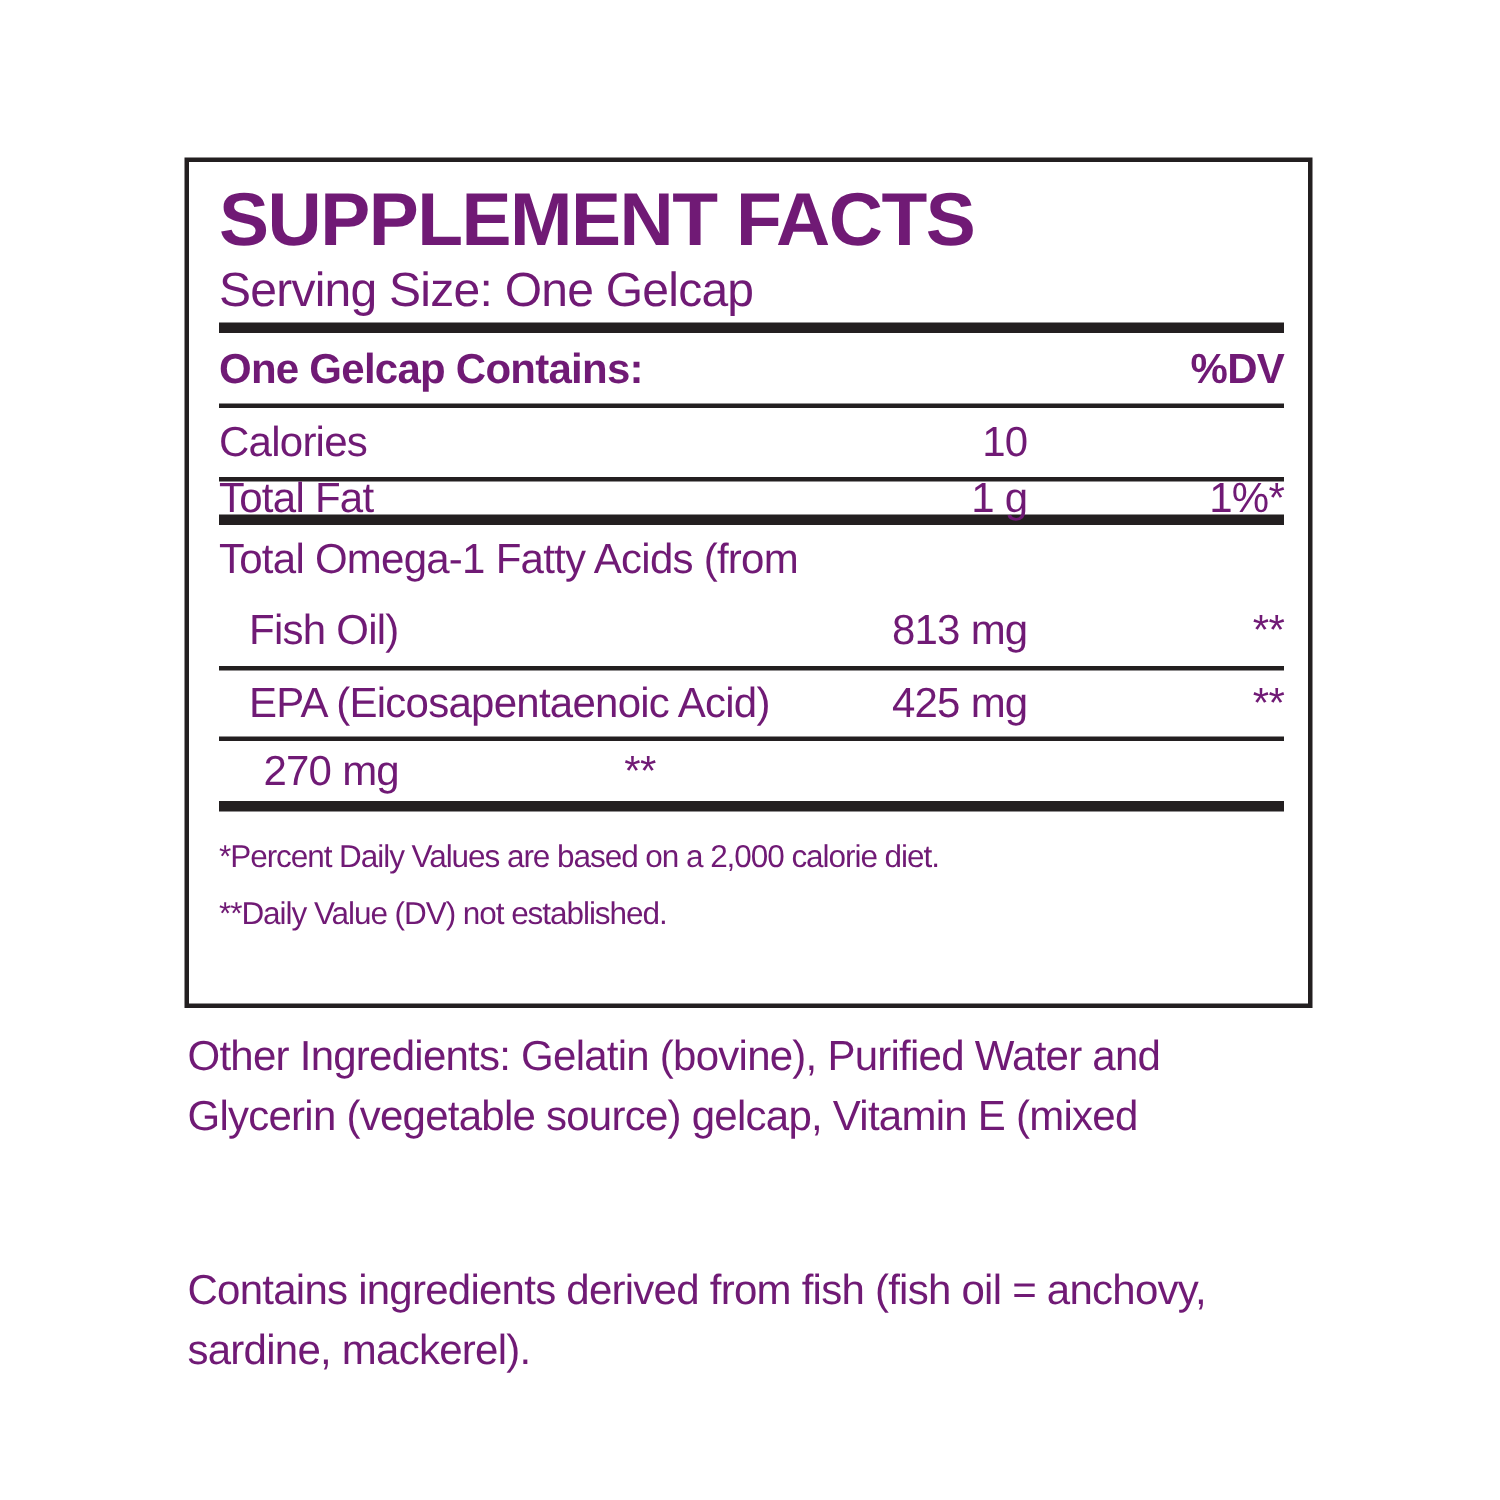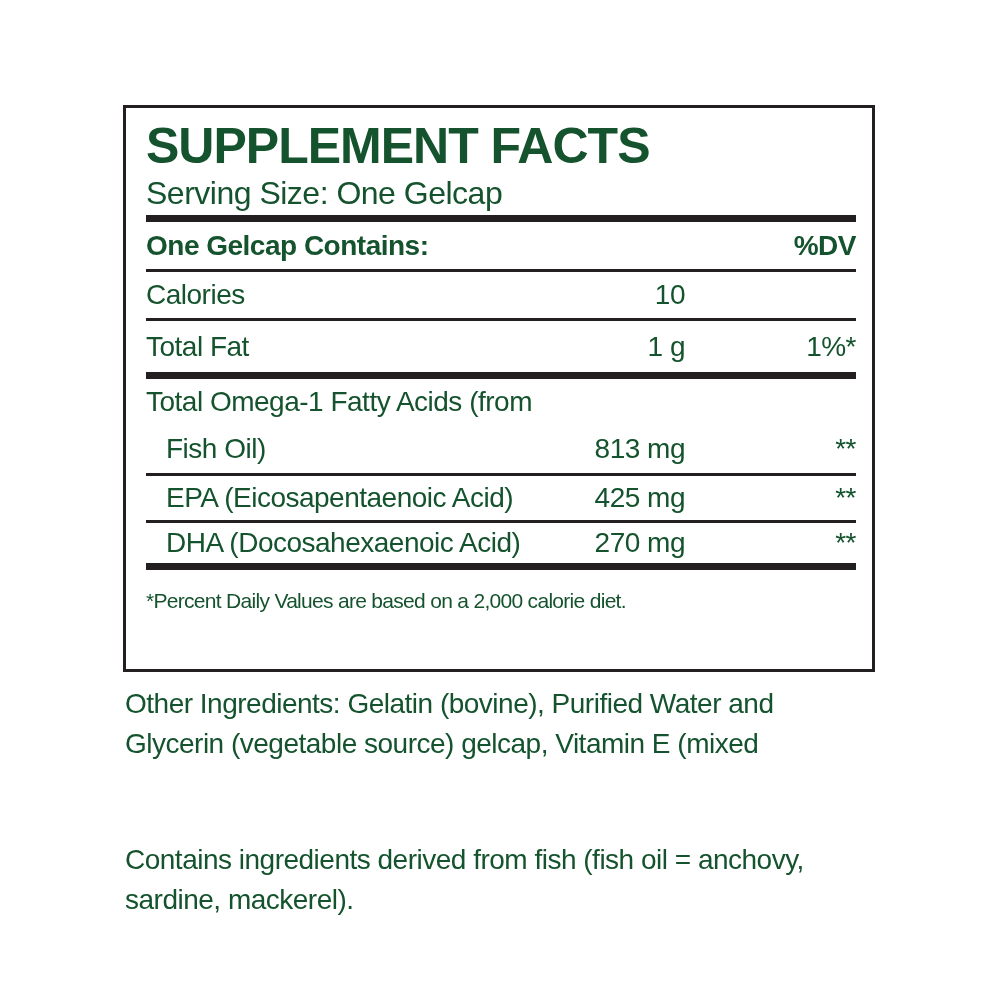--- a/index.html
+++ b/index.html
@@ -3,21 +3,21 @@
 <meta charset="utf-8">
 <style>
   * { margin: 0; padding: 0; box-sizing: border-box; }
   html, body { background: #ffffff; }
   .page {
     position: relative;
     width: 1000px;
     height: 1000px;
     background: #ffffff;
     font-family: "Liberation Sans", sans-serif;
-    color: #14532d;
+    color: #701a75;
     overflow: hidden;
   }
   .label-box {
     position: absolute;
     left: 123px;
     top: 105px;
     width: 752px;
     height: 567px;
     border: 3px solid #231f20;
     padding: 14px 16px 10px 20px;
@@ -44,21 +44,21 @@
   .row {
     display: flex;
     align-items: center;
     font-size: 28px;
     letter-spacing: -0.5px;
   }
   .rule-thin  { border-bottom: 3px solid #231f20; }
   .rule-thick { border-bottom: 7px solid #231f20; }
   .h50 { height: 50px; }
   .h49 { height: 49px; }
-  .h45 { height: 58px; }
+  .h45 { height: 29px; }
   .h46 { height: 46px; }
   .h48 { height: 48px; }
   .h47 { height: 47px; }
   .lbl { flex: 1 1 auto; white-space: nowrap; }
   .indent { padding-left: 20px; }
   .amt { width: 120px; text-align: right; white-space: nowrap; }
   .dv  { width: 171px; text-align: right; white-space: nowrap; }
   .bold { font-weight: 700; }
   .footnotes {
     padding-top: 12px;
@@ -119,27 +119,27 @@
       </div>
     </div>
 
     <div class="row h47 rule-thin">
       <span class="lbl indent">EPA (Eicosapentaenoic Acid)</span>
       <span class="amt">425 mg</span>
       <span class="dv">**</span>
     </div>
 
     <div class="row h47 rule-thick">
-      <span class="lbl indent">DHA (Docosahexaenoic Acid)</span>
       <span class="amt">270 mg</span>
       <span class="dv">**</span>
     </div>
 
     <div class="footnotes">
       <div>*Percent Daily Values are based on a 2,000 calorie diet.</div>
+      <div>**Daily Value (DV) not established.</div>
     </div>
 
   </div>
 
   <div class="para para-ingredients">
     <div>Other Ingredients: Gelatin (bovine), Purified Water and</div>
     <div>Glycerin (vegetable source) gelcap, Vitamin E (mixed</div>
   </div>
 
   <div class="para para-allergen">

